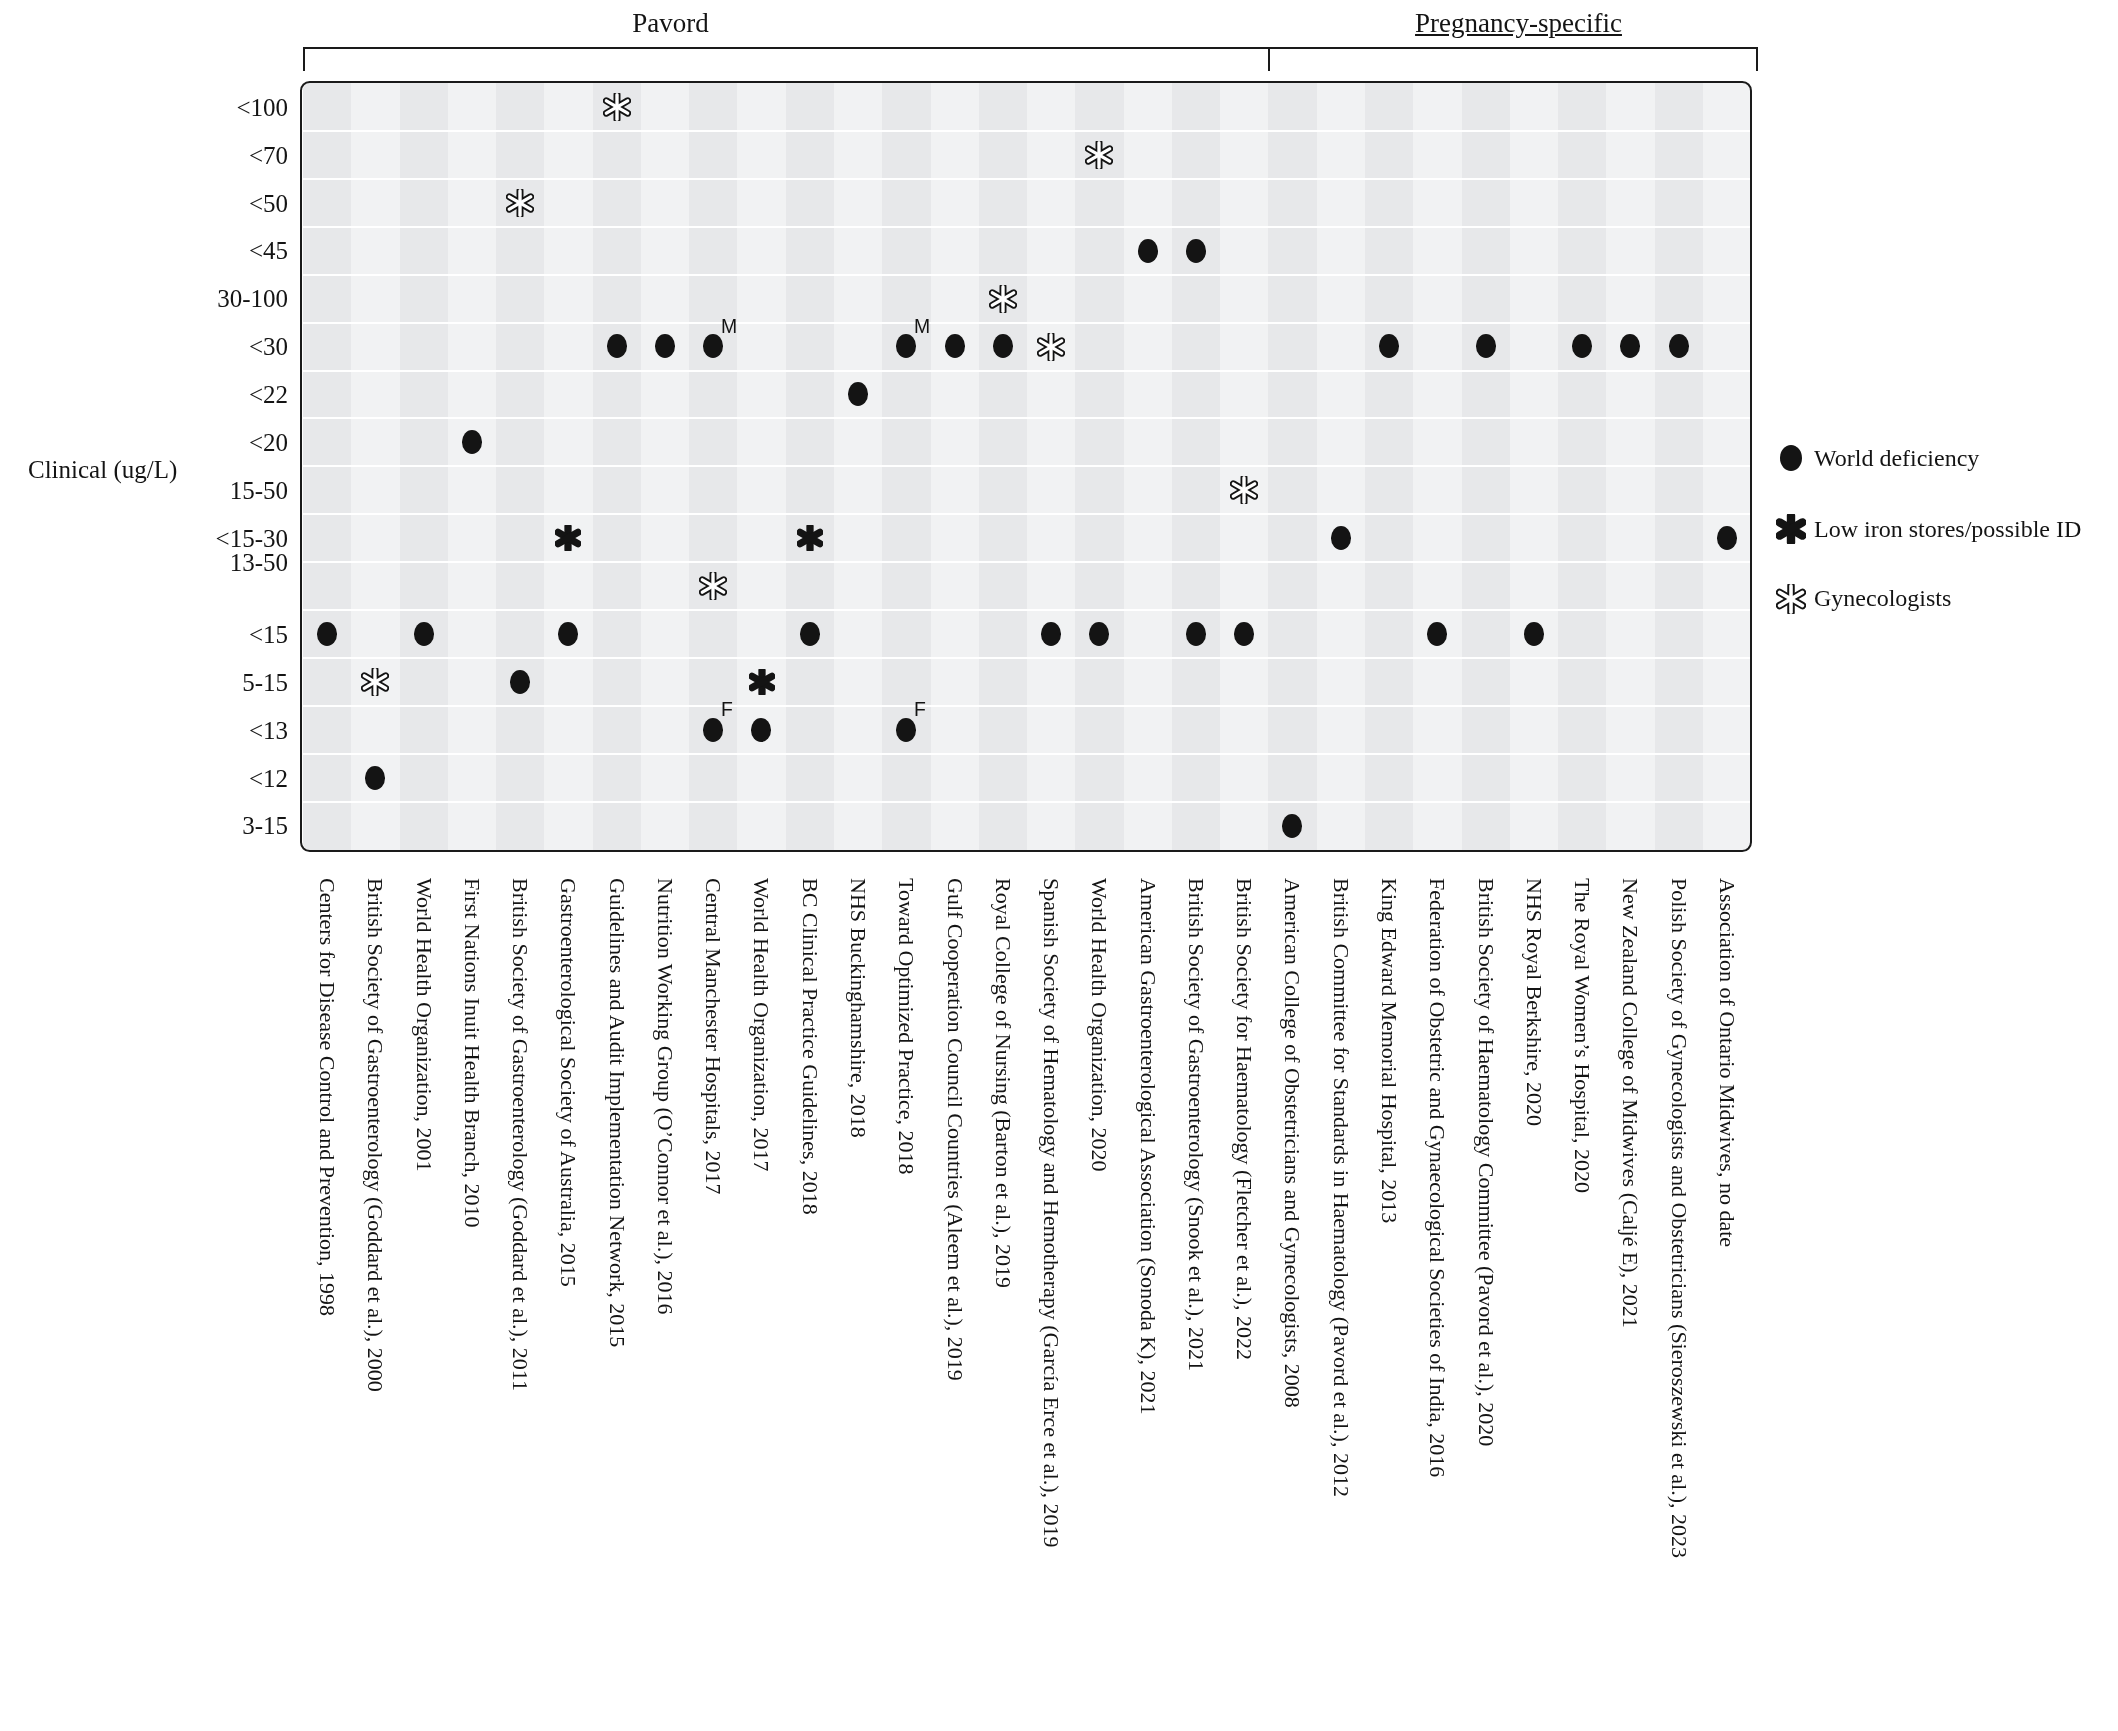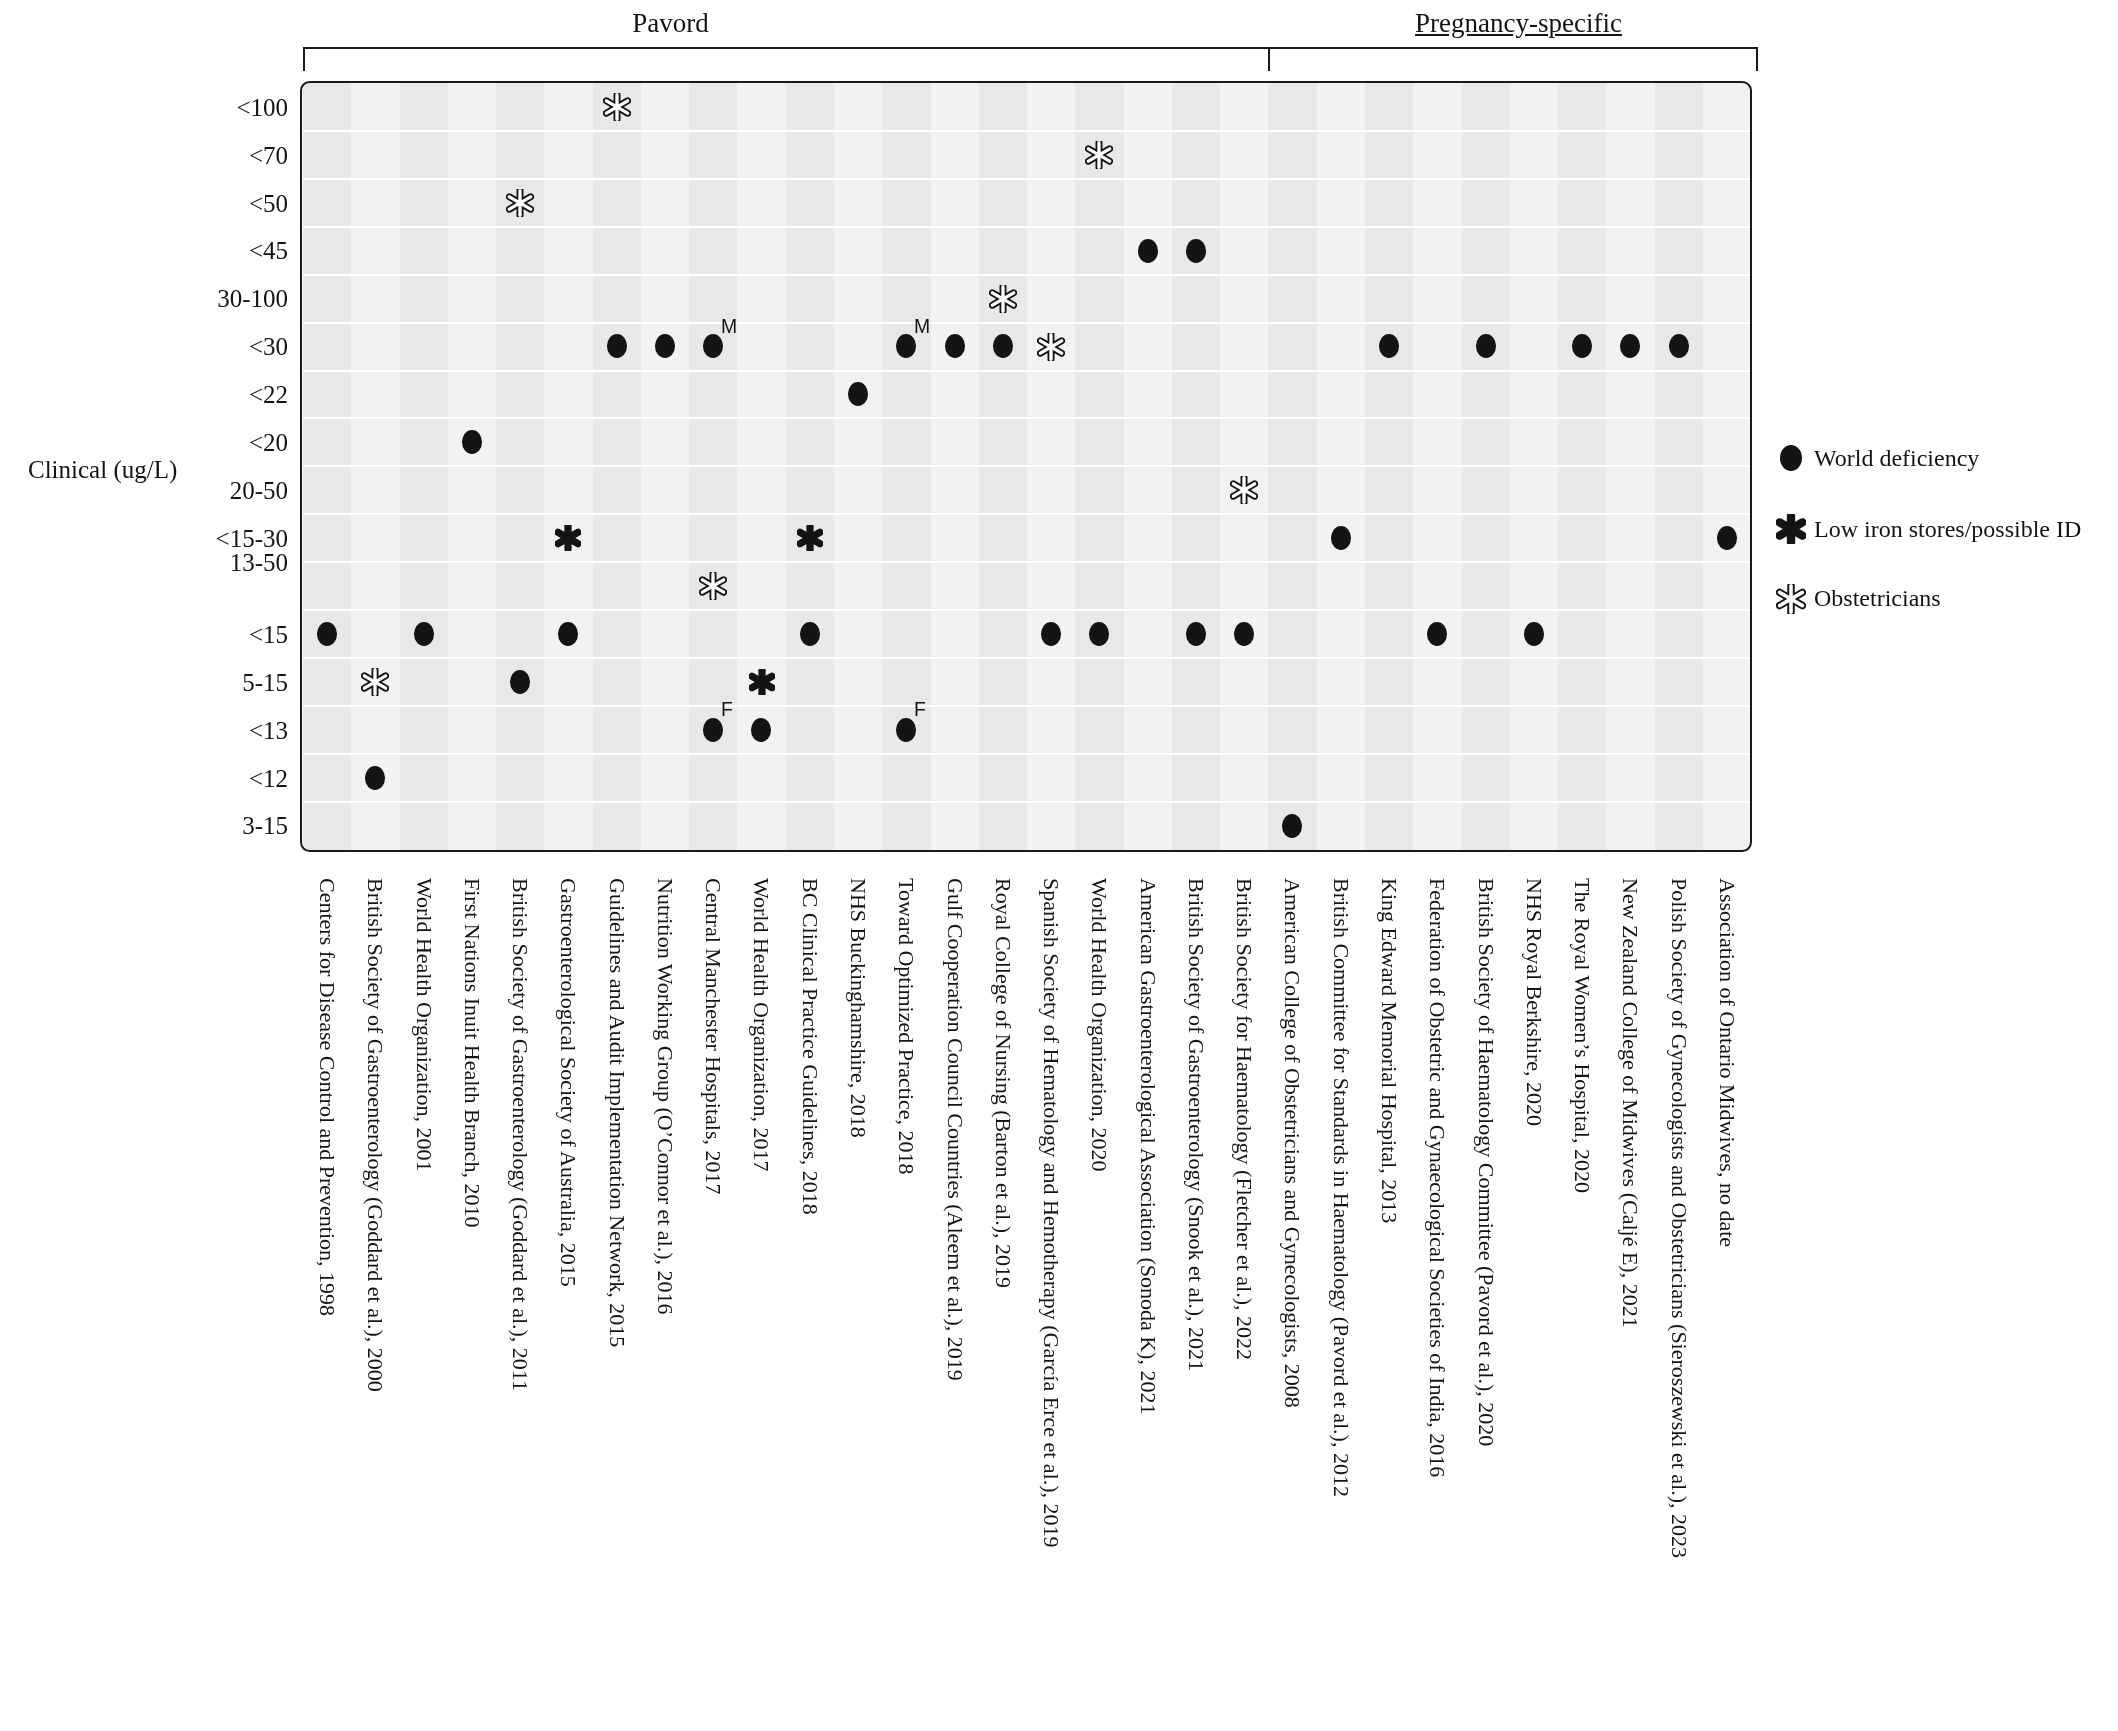--- a/index.html
+++ b/index.html
@@ -292,21 +292,21 @@
 
   <div id="yticks">
       <div class="ytick" style="top: 95px;">&lt;100</div>
       <div class="ytick" style="top: 143px;">&lt;70</div>
       <div class="ytick" style="top: 191px;">&lt;50</div>
       <div class="ytick" style="top: 238px;">&lt;45</div>
       <div class="ytick" style="top: 286px;">30-100</div>
       <div class="ytick" style="top: 334px;">&lt;30</div>
       <div class="ytick" style="top: 382px;">&lt;22</div>
       <div class="ytick" style="top: 430px;">&lt;20</div>
-      <div class="ytick" style="top: 478px;">20-50</div>
+      <div class="ytick" style="top: 478px;">15-50</div>
       <div class="ytick" style="top: 526px;">&lt;15-30</div>
       <div class="ytick" style="top: 550px;">13-50</div>
       <div class="ytick" style="top: 622px;">&lt;15</div>
       <div class="ytick" style="top: 670px;">5-15</div>
       <div class="ytick" style="top: 718px;">&lt;13</div>
       <div class="ytick" style="top: 766px;">&lt;12</div>
       <div class="ytick" style="top: 813px;">3-15</div>
     </div>
   <div id="xticks">
       <div class="xtick" style="left: 339px;">Centers for Disease Control and Prevention, 1998</div>
@@ -361,17 +361,17 @@
         <div class="marker" style="left: 1776px; top: 584px;">
           <svg viewBox="0 0 100 100" style="width: 30px; height: 30px; display: block;">
             <line x1="50" y1="6" x2="50" y2="94" stroke="#141414" stroke-width="25" stroke-linecap="round"></line>
             <line x1="12" y1="28" x2="88" y2="72" stroke="#141414" stroke-width="25" stroke-linecap="round"></line>
             <line x1="12" y1="72" x2="88" y2="28" stroke="#141414" stroke-width="25" stroke-linecap="round"></line>
             <line x1="50" y1="6" x2="50" y2="94" stroke="#ffffff" stroke-width="12" stroke-linecap="round"></line>
             <line x1="12" y1="28" x2="88" y2="72" stroke="#ffffff" stroke-width="12" stroke-linecap="round"></line>
             <line x1="12" y1="72" x2="88" y2="28" stroke="#ffffff" stroke-width="12" stroke-linecap="round"></line>
           </svg>
         </div>
-        <div class="legend-label" style="top: 585px;">Obstetricians</div>
+        <div class="legend-label" style="top: 585px;">Gynecologists</div>
       </div>
     </div>
 </div>
 
 
 </body></html>

